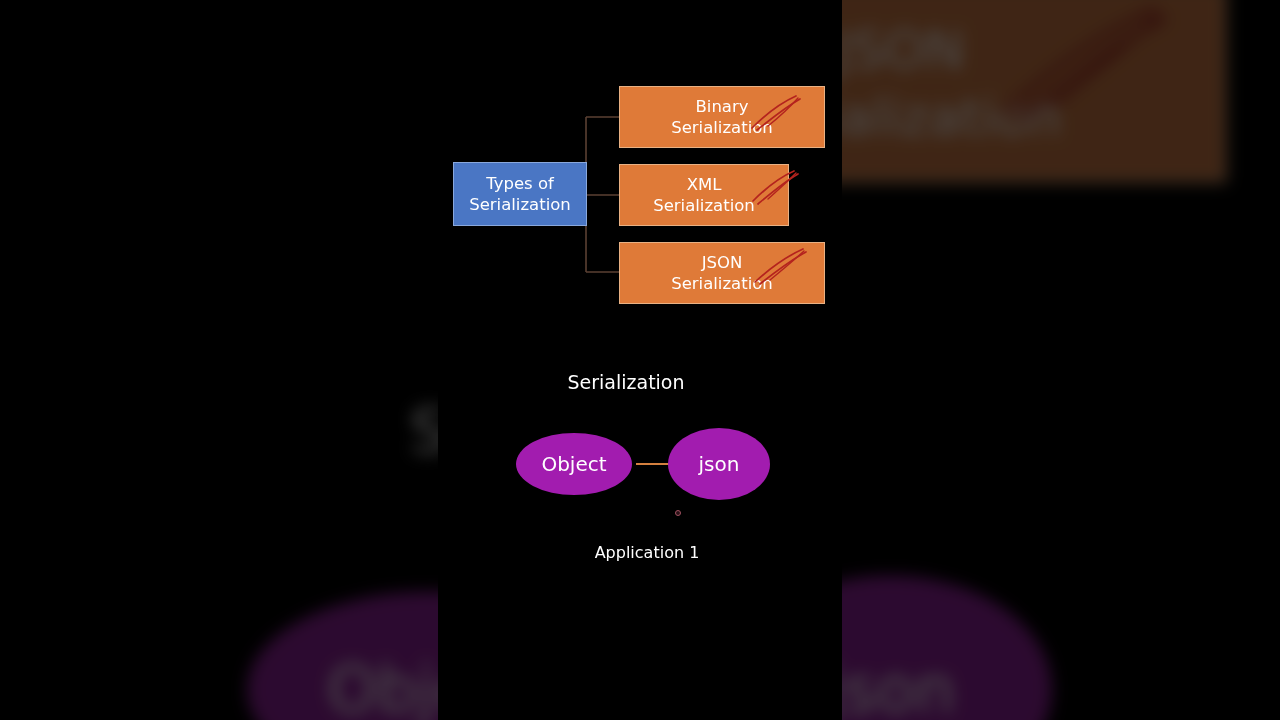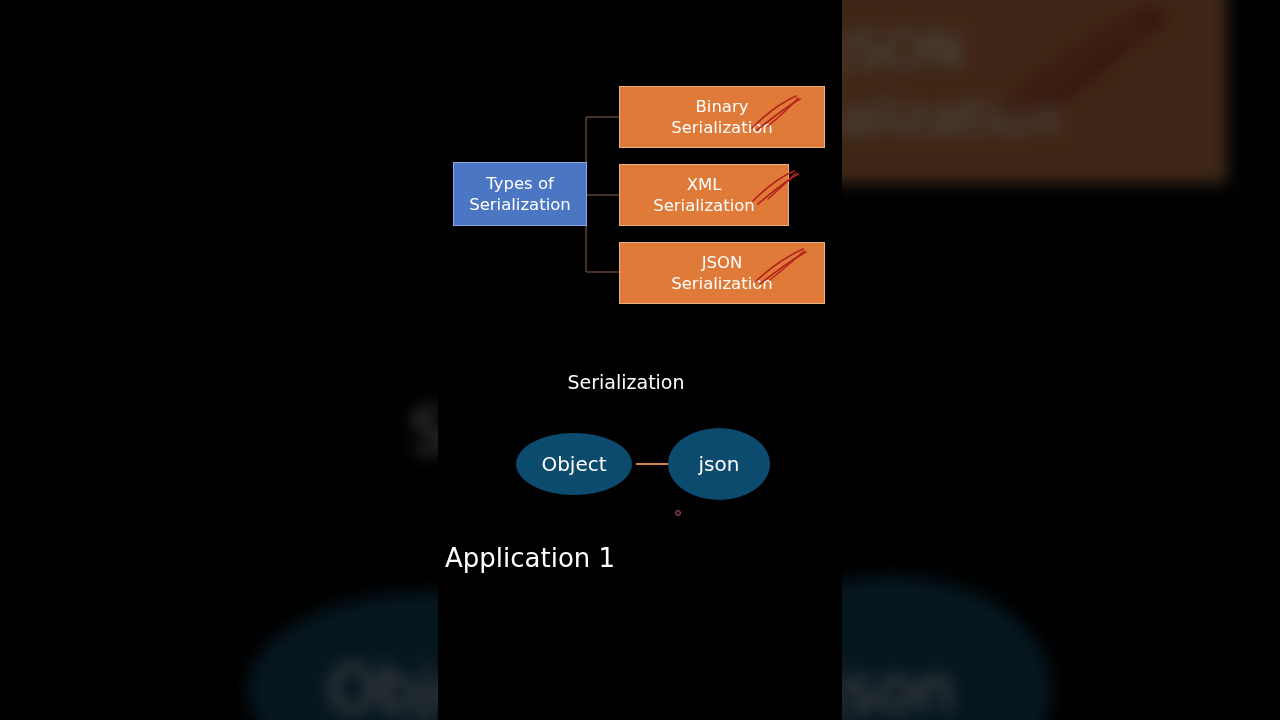--- a/index.html
+++ b/index.html
@@ -118,32 +118,32 @@
   }
   #cap-serialization {
     font-size: 19px;
     left: 0;
     right: 0;
     top: 371px;
     text-align: center;
     transform: translateX(-14px);
   }
   #cap-application {
-    font-size: 26px;
+    font-size: 16px;
     left: 0;
     right: 0;
     top: 543px;
-    text-align: left;
+    text-align: center;
     transform: translateX(7px);
   }
 
   
   .ellipse {
     position: absolute;
-    background: #0c4a6e;
+    background: #a21caf;
     border-radius: 50%;
     display: flex;
     align-items: center;
     justify-content: center;
     color: #ffffff;
     font-size: 20px;
   }
 
   
   .arrow-svg {

